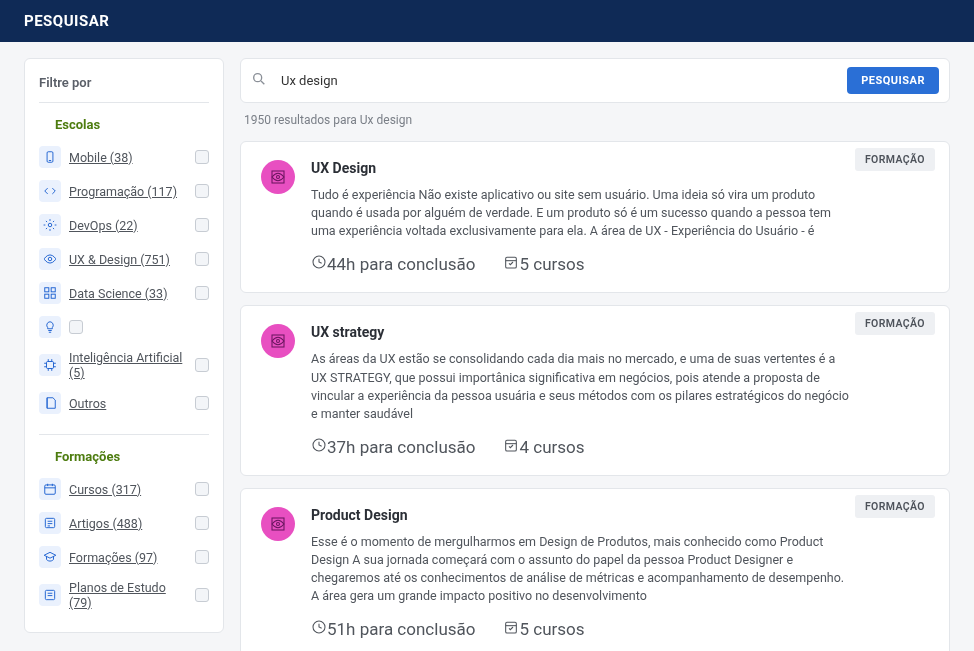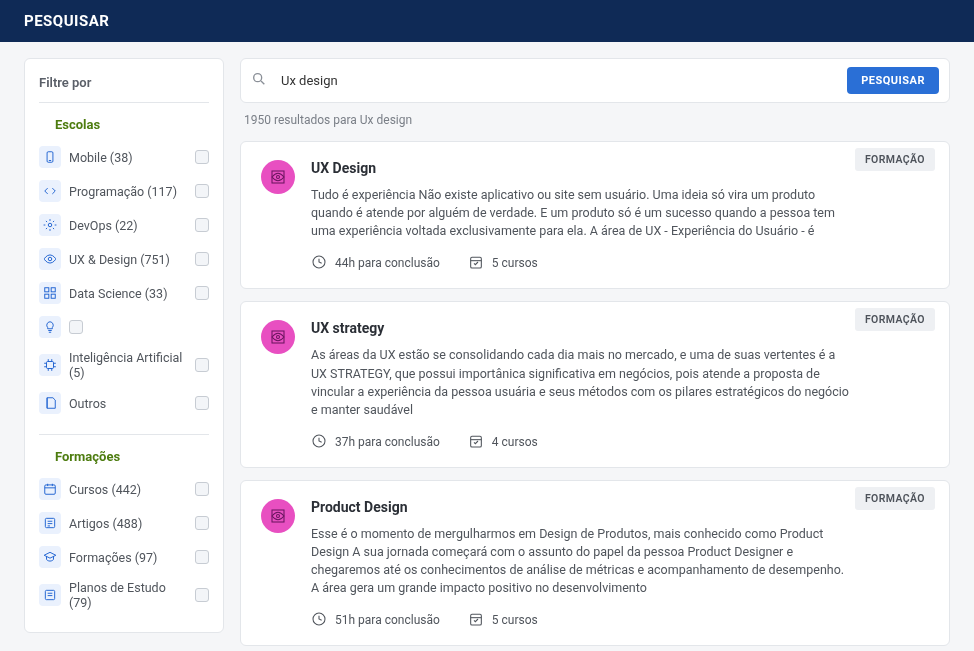--- a/index.html
+++ b/index.html
@@ -4,40 +4,40 @@
 <style>
 * { margin:0; padding:0; box-sizing:border-box; font-family:-apple-system,BlinkMacSystemFont,"Segoe UI",Roboto,Arial,sans-serif; }
 body { background:#f5f6f8; color:#333; font-size:13px; }
 .topbar { background:#0f2a56; color:#fff; padding:12px 24px; font-weight:700; font-size:15px; letter-spacing:.5px; }
 .wrap { display:flex; gap:16px; padding:16px 24px; align-items:flex-start; }
 .sidebar { width:200px; background:#fff; border:1px solid #e3e6ea; border-radius:6px; padding:16px 14px; }
 .sb-title { text-align:left; font-weight:600; color:#5a5f68; font-size:13px; padding-bottom:12px; border-bottom:1px solid #e3e6ea; margin-bottom:12px; }
 .sb-heading { font-weight:700; font-size:13px; color:#4d7c0f; margin:14px 16px 8px; }
 .sb-divider { border-top:1px solid #e3e6ea; margin-top:14px; }
 .filter-row { display:flex; align-items:center; gap:8px; padding:6px 0; cursor:pointer; }
-.filter-row .label { flex:1; color:#50555c; font-size:12.5px; }
+.filter-row .label { flex:1; color:#50555c; font-size:12.5px;text-decoration:underline; }
 .chk { width:14px; height:14px; border:1px solid #c7ccd3; border-radius:3px; background:#f3f5f8; }
 .sb-icon { width:22px; height:22px; border-radius:4px; background:#eaf1fd; display:flex; align-items:center; justify-content:center; flex-shrink:0; }
 .sb-icon svg { width:14px; height:14px; stroke:#1a5fd0; fill:none; stroke-width:1.6; }
 .main { flex:1; display:flex; flex-direction:column; gap:8px; }
 .searchbar { background:#fff; border:1px solid #e3e6ea; border-radius:6px; padding:8px 10px; display:flex; align-items:center; gap:10px; }
 .search-input { flex:1; border:none; outline:none; font-size:13px; color:#333; padding:4px; }
 .search-btn { background:#2a6fd6; color:#fff; border:none; border-radius:4px; padding:7px 14px; font-size:11px; font-weight:700; letter-spacing:.5px; cursor:pointer; }
 .results-meta { text-align:left; color:#7a7f87; font-size:12px; padding:2px 4px 6px; }
 .card { background:#fff; border:1px solid #e3e6ea; border-radius:6px; padding:18px 20px; position:relative; }
 .card + .card { margin-top:12px; }
 .badge { position:absolute; top:6px; right:14px; background:#eef0f3; color:#4d525a; font-size:10.5px; font-weight:600; letter-spacing:.4px; padding:5px 10px; border-radius:3px; }
 .card-head { display:flex; gap:16px; align-items:flex-start; }
 .thumb { width:34px; height:34px; border-radius:50%; background:#e84fc1; display:flex; align-items:center; justify-content:center; flex-shrink:0; }
 .thumb svg { width:18px; height:18px; stroke:#6b1560; fill:none; stroke-width:1.4; }
 .card-body { flex:1; padding-right:80px; }
 .card-title { font-weight:700; font-size:14px; color:#2b2f36; margin-bottom:10px; }
 .card-desc { font-size:12.5px; color:#50555c; line-height:1.45; margin-bottom:14px; }
 .card-stats { display:flex; gap:28px; }
-.stat { display:flex; align-items:flex-end; gap:8px; color:#50555c; font-size:12px; }
+.stat { display:flex; align-items:flex-start; gap:0; color:#50555c; font-size:17px; }
 .stat svg { width:16px; height:16px; stroke:#50555c; fill:none; stroke-width:1.6; }
 .mag-icon svg { width:16px; height:16px; stroke:#8a8f97; fill:none; stroke-width:2; }
 </style>
 </head>
 <body>
 
 <div class="topbar">
   <span>PESQUISAR</span>
 </div>
 
@@ -138,21 +138,21 @@
         <div class="sb-heading">Formações</div>
         <div class="filter-row">
           <span class="sb-icon">
             <svg viewBox="0 0 24 24">
               <rect x="3" y="5" width="18" height="16" rx="2"></rect>
               <line x1="3" y1="10" x2="21" y2="10"></line>
               <line x1="8" y1="3" x2="8" y2="7"></line>
               <line x1="16" y1="3" x2="16" y2="7"></line>
             </svg>
           </span>
-          <span class="label">Cursos (442)</span>
+          <span class="label">Cursos (317)</span>
           <span class="chk"></span>
         </div>
         <div class="filter-row">
           <span class="sb-icon">
             <svg viewBox="0 0 24 24">
               <rect x="4" y="4" width="16" height="16" rx="2"></rect>
               <line x1="8" y1="9" x2="16" y2="9"></line>
               <line x1="8" y1="13" x2="16" y2="13"></line>
               <line x1="8" y1="17" x2="12" y2="17"></line>
             </svg>
@@ -202,21 +202,21 @@
           <div class="card-head">
             <div class="thumb">
               <svg viewBox="0 0 24 24">
                 <rect x="4" y="4" width="16" height="16"></rect>
                 <path d="M4 12s4-5 8-5 8 5 8 5-4 5-8 5-8-5-8-5z"></path>
                 <circle cx="12" cy="12" r="2"></circle>
               </svg>
             </div>
             <div class="card-body">
               <div class="card-title">UX Design</div>
-              <div class="card-desc">Tudo é experiência Não existe aplicativo ou site sem usuário. Uma ideia só vira um produto quando é atende por alguém de verdade. E um produto só é um sucesso quando a pessoa tem uma experiência voltada exclusivamente para ela. A área de UX - Experiência do Usuário - é</div>
+              <div class="card-desc">Tudo é experiência Não existe aplicativo ou site sem usuário. Uma ideia só vira um produto quando é usada por alguém de verdade. E um produto só é um sucesso quando a pessoa tem uma experiência voltada exclusivamente para ela. A área de UX - Experiência do Usuário - é</div>
               <div class="card-stats">
                 <div class="stat">
                   <svg viewBox="0 0 24 24">
                     <circle cx="12" cy="12" r="9"></circle>
                     <polyline points="12,7 12,12 16,14"></polyline>
                   </svg>
                   <span>44h para conclusão</span>
                 </div>
                 <div class="stat">
                   <svg viewBox="0 0 24 24">

